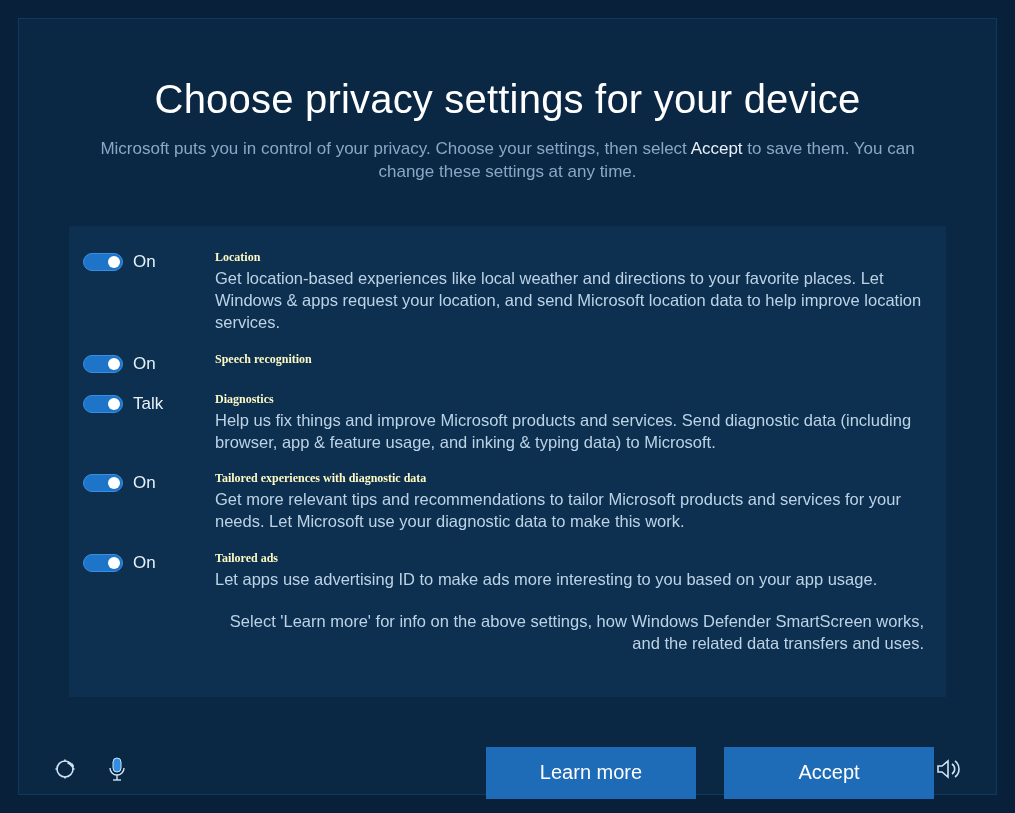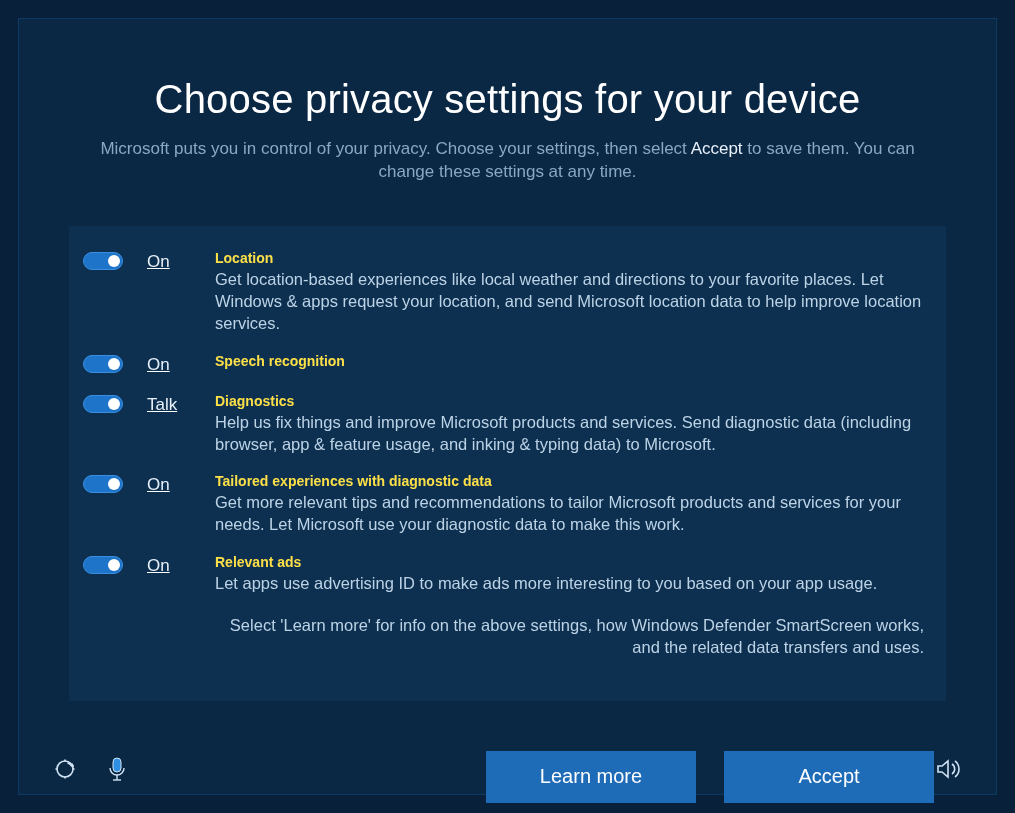--- a/index.html
+++ b/index.html
@@ -46,23 +46,23 @@
   }
   .row {
     display: flex;
     align-items: flex-start;
     padding: 6px 0 12px 0;
   }
   .toggle-col {
     width: 132px;
     flex: 0 0 132px;
     display: flex;
-    gap: 24px;
+    align-items: center;
+    gap: 10px;
     padding-top: 2px;
-    text-decoration: underline;
   }
   .toggle {
     width: 40px;
     height: 18px;
     border-radius: 10px;
     background: #1e74c9;
     border: 1px solid #3a8ee0;
     position: relative;
     cursor: pointer;
   }
@@ -76,24 +76,25 @@
   }
   .toggle-label {
     font-size: 17px;
     color: #e8f1fa;
   }
   .body-col {
     flex: 1;
     padding-right: 8px;
   }
   .opt-title {
-    font-size: 14px;
+    font-size: 12px;
     font-weight: 600;
-    color: #fde047;
+    color: #fef9c3;
     margin-bottom: 2px;
+    font-family: Liberation Serif, serif;
   }
   .opt-desc {
     font-size: 16.5px;
     font-weight: 400;
     color: #bcd3e6;
     line-height: 1.35;
   }
   .footnote {
     padding-top: 20px;
     text-align: right;
@@ -184,21 +185,21 @@
         <div class="opt-desc">Get more relevant tips and recommendations to tailor Microsoft products and services for your needs. Let Microsoft use your diagnostic data to make this work.</div>
       </div>
     </div>
 
     <div class="row">
       <div class="toggle-col">
         <div class="toggle"></div>
         <span class="toggle-label">On</span>
       </div>
       <div class="body-col">
-        <div class="opt-title">Relevant ads</div>
+        <div class="opt-title">Tailored ads</div>
         <div class="opt-desc">Let apps use advertising ID to make ads more interesting to you based on your app usage.</div>
         <div class="opt-desc footnote">Select 'Learn more' for info on the above settings, how Windows Defender SmartScreen works, and the related data transfers and uses.</div>
       </div>
     </div>
 
   </div>
 
   <div class="buttons">
     <button class="btn">Learn more</button>
     <button class="btn">Accept</button>

